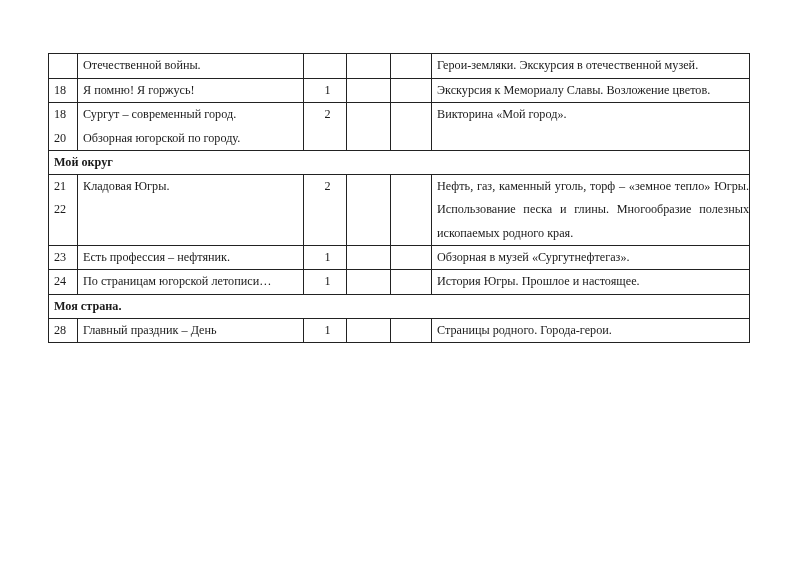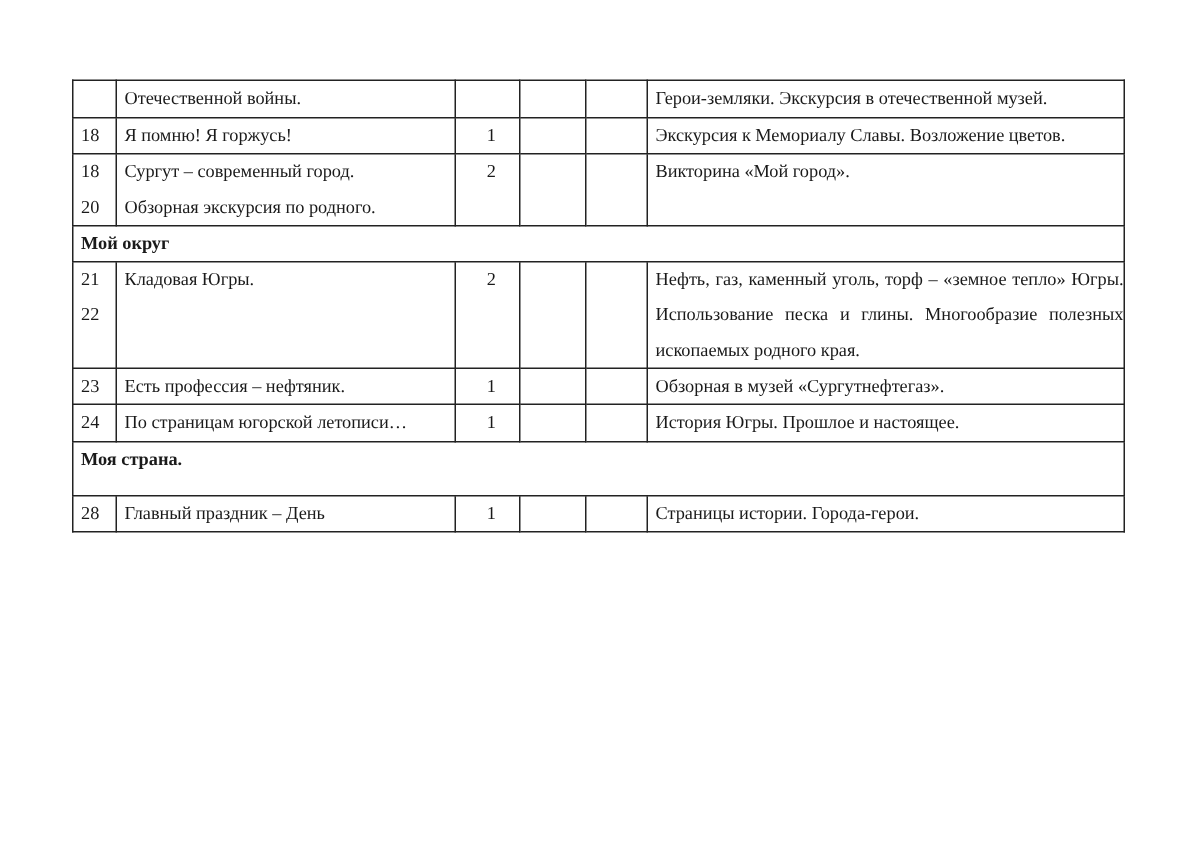--- a/index.html
+++ b/index.html
@@ -54,21 +54,21 @@
           <td></td>
           <td class="desc">Экскурсия к Мемориалу Славы.  Возложение цветов.</td>
         </tr>
         <tr style="height: 47px;">
           <td class="num">
             <span class="line">18</span>
             <span class="line">20</span>
           </td>
           <td>
             <span class="line">Сургут – современный город.</span>
-            <span class="line">Обзорная экскурсия по родного.</span>
+            <span class="line">Обзорная югорской по городу.</span>
           </td>
           <td class="hrs">2</td>
           <td></td>
           <td></td>
           <td class="desc">Викторина «Мой город».</td>
         </tr>
         <tr style="height: 23px;">
           <td colspan="6" class="section">Мой округ</td>
         </tr>
         <tr style="height: 70px;">
@@ -101,30 +101,30 @@
             <span class="line">24</span>
           </td>
           <td>
             <span class="line">По страницам югорской летописи…</span>
           </td>
           <td class="hrs">1</td>
           <td></td>
           <td></td>
           <td class="desc">История Югры. Прошлое и настоящее.</td>
         </tr>
-        <tr style="height: 36px; margin-left: 10px;">
+        <tr style="height: 24px; margin-left: 10px;">
           <td colspan="6" class="section">Моя страна.</td>
         </tr>
         <tr style="height: 23px; margin-left: 20px;">
           <td class="num">
             <span class="line">28</span>
           </td>
           <td>
             <span class="line">Главный праздник – День</span>
           </td>
           <td class="hrs">1</td>
           <td></td>
           <td></td>
-          <td class="desc">Страницы истории. Города-герои.</td>
+          <td class="desc">Страницы родного. Города-герои.</td>
         </tr>
       </tbody>
   </table>
 </div>
 
 </body></html>

